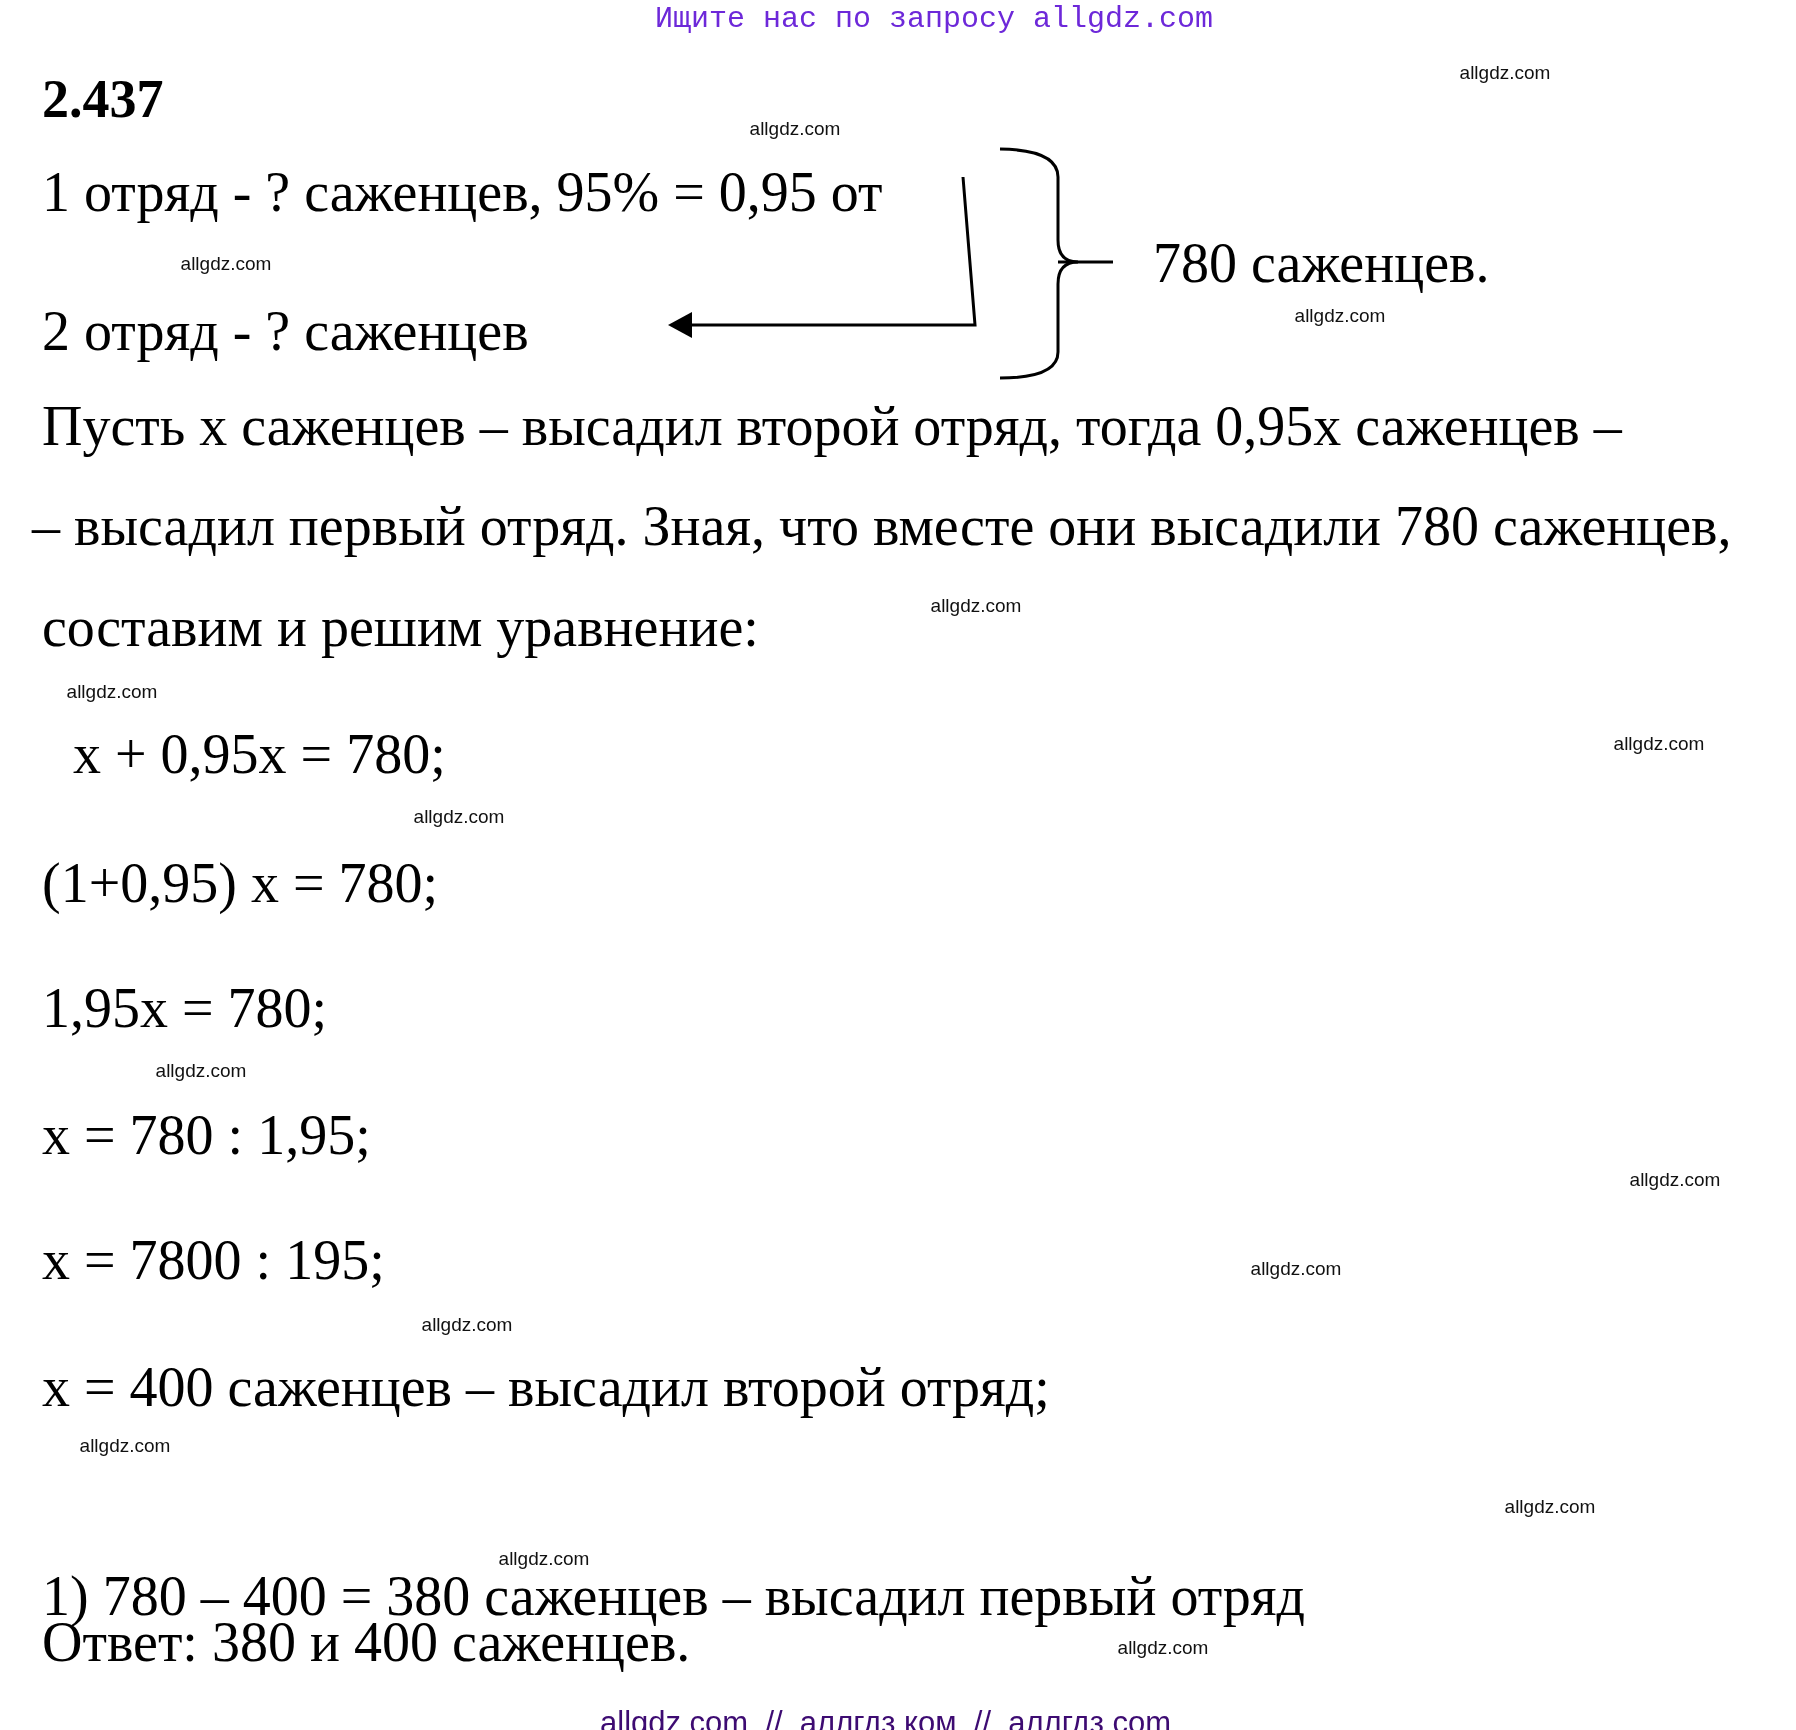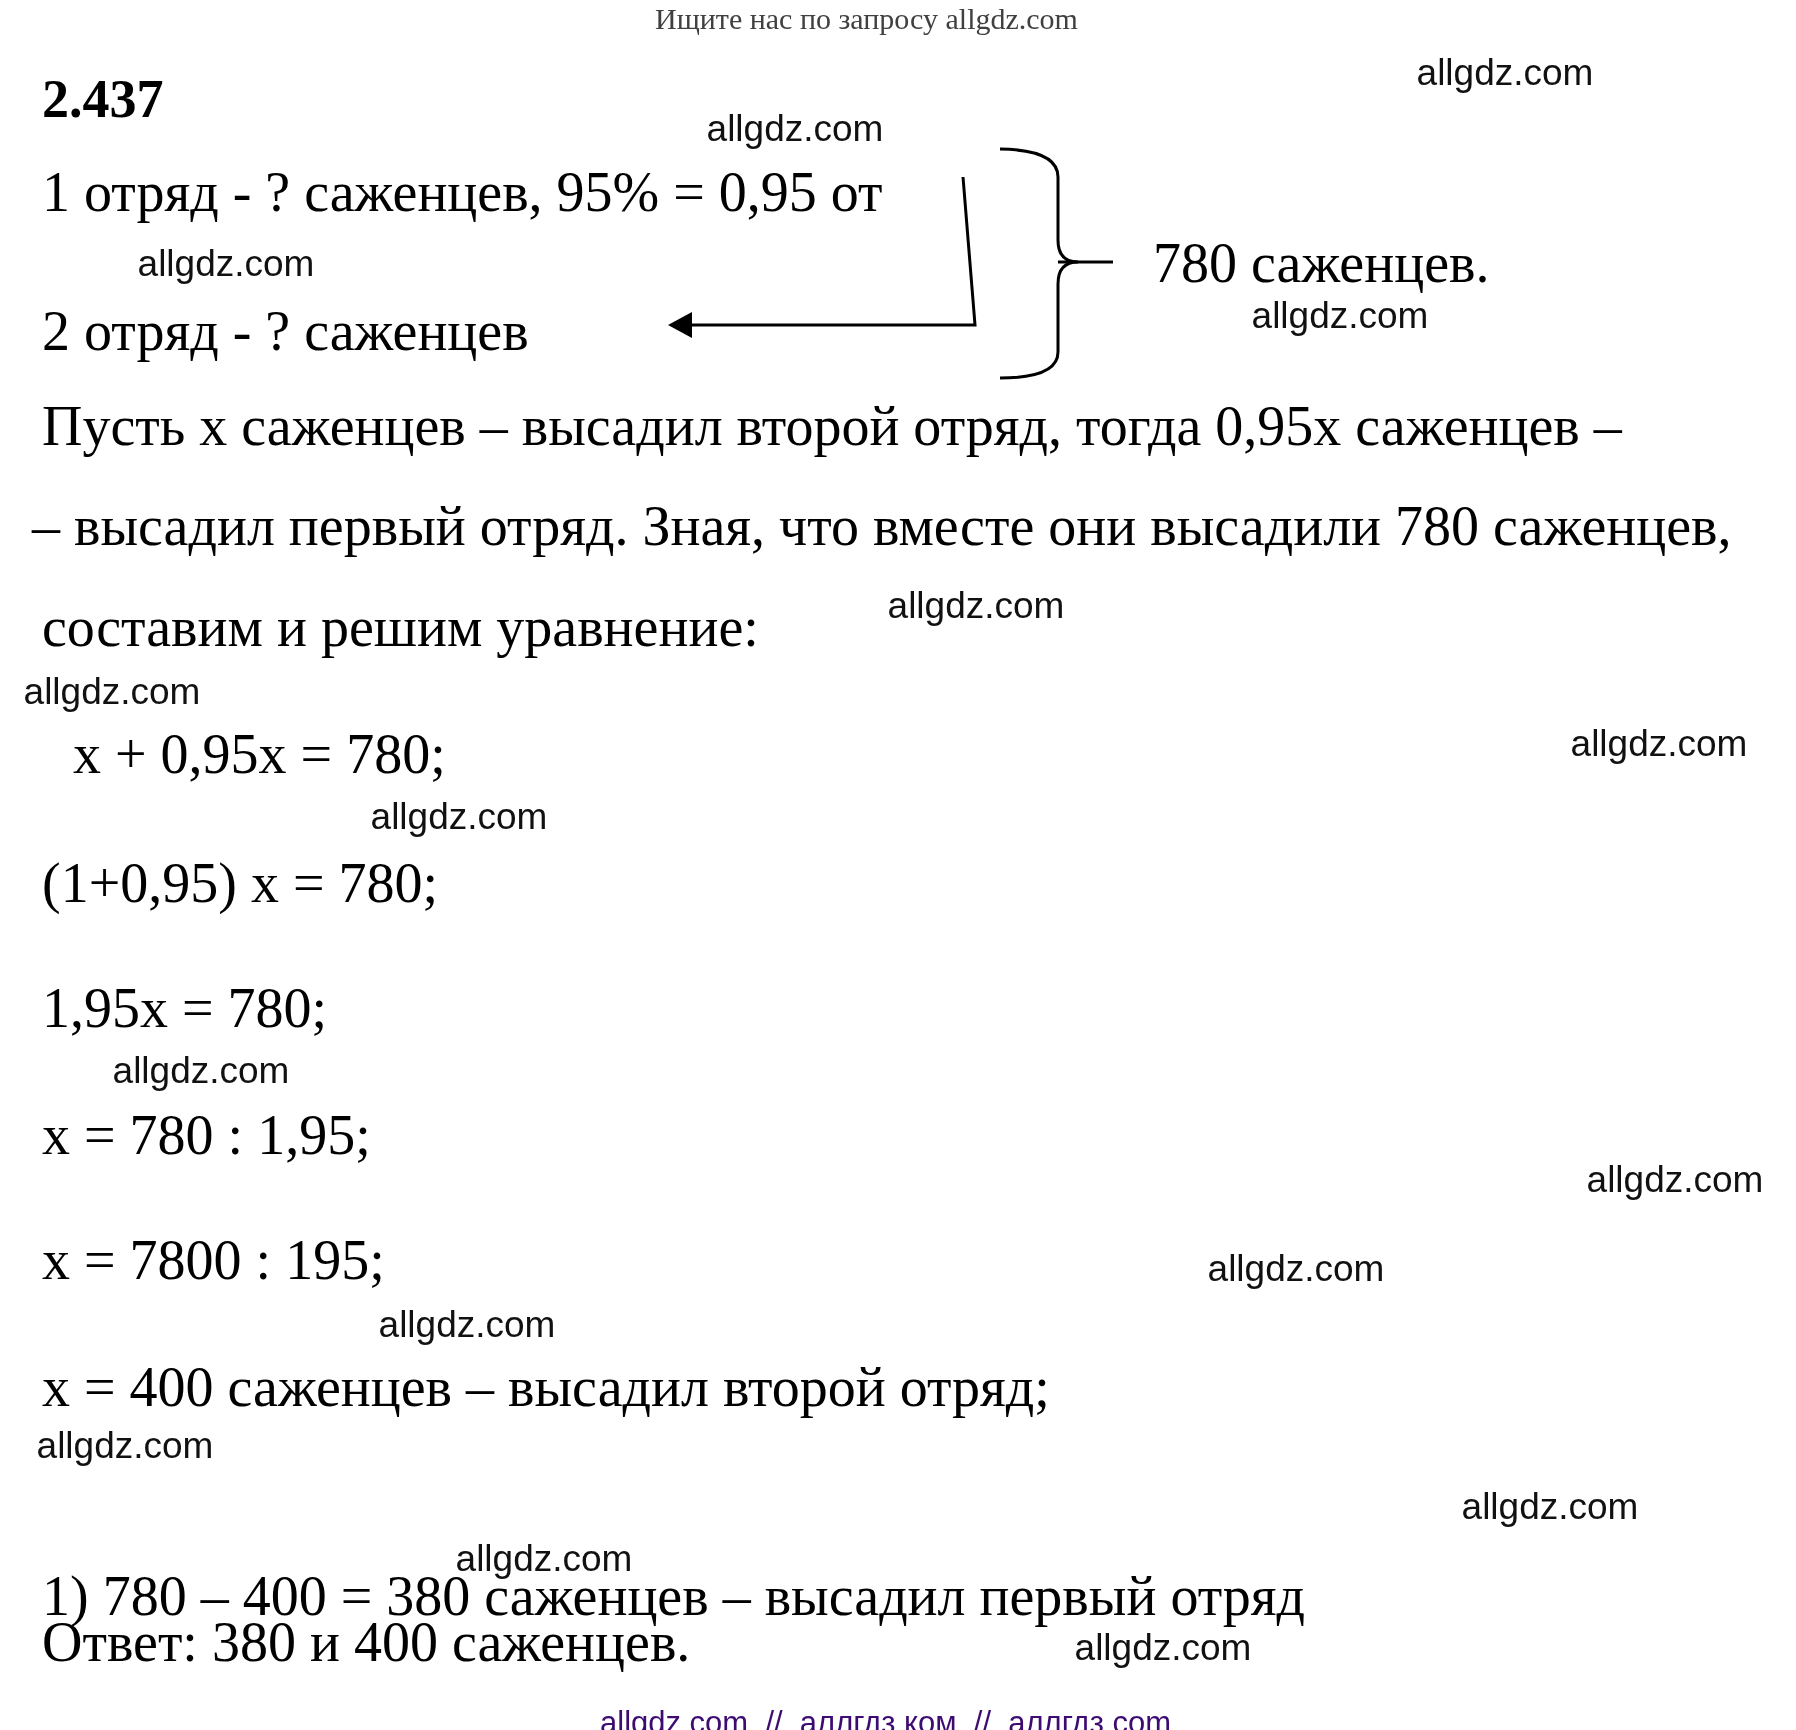--- a/index.html
+++ b/index.html
@@ -1,23 +1,23 @@
 <!DOCTYPE html>
 <html><head>
 <meta charset="utf-8">
 <style>
   html, body { margin:0; padding:0; background:#ffffff; }
   body { width:1796px; height:1730px; position:relative; overflow:hidden; }
   .abs { position:absolute; white-space:nowrap; }
   .serif { font-family:"Liberation Serif", "DejaVu Serif", serif; color:#000; }
   .line { font-size:56px; line-height:1; }
   .title { font-size:54px; font-weight:bold; line-height:1; }
-  .header { font-family:Liberation Serif, serif; font-size:30px; color:#404040; line-height:1; }
+  .header { font-family:Liberation Mono, monospace; font-size:30px; color:#6d28d9; line-height:1; }
   .footer { font-family:"Liberation Sans", "DejaVu Sans", sans-serif; font-size:31px; color:#3d0b72; line-height:1; }
-  .wm { font-family:"Liberation Sans", "DejaVu Sans", sans-serif; font-size:37px; color:#111; line-height:1; transform:translate(-50%,-50%); }
+  .wm { font-family:"Liberation Sans", "DejaVu Sans", sans-serif; font-size:19px; color:#111; line-height:1; transform:translate(-50%,-50%); }
   svg.diagram { position:absolute; left:0; top:0; }
 </style>
 </head>
 <body>
 
 <div class="abs header" style="left:655px; top:4px;">Ищите нас по запросу allgdz.com</div>
 
 <div class="abs serif title" style="left:42px; top:72px;">2.437</div>
 
 <div class="abs serif line" style="left:42px; top:164px;">1 отряд - ? саженцев, 95% = 0,95 от</div>

